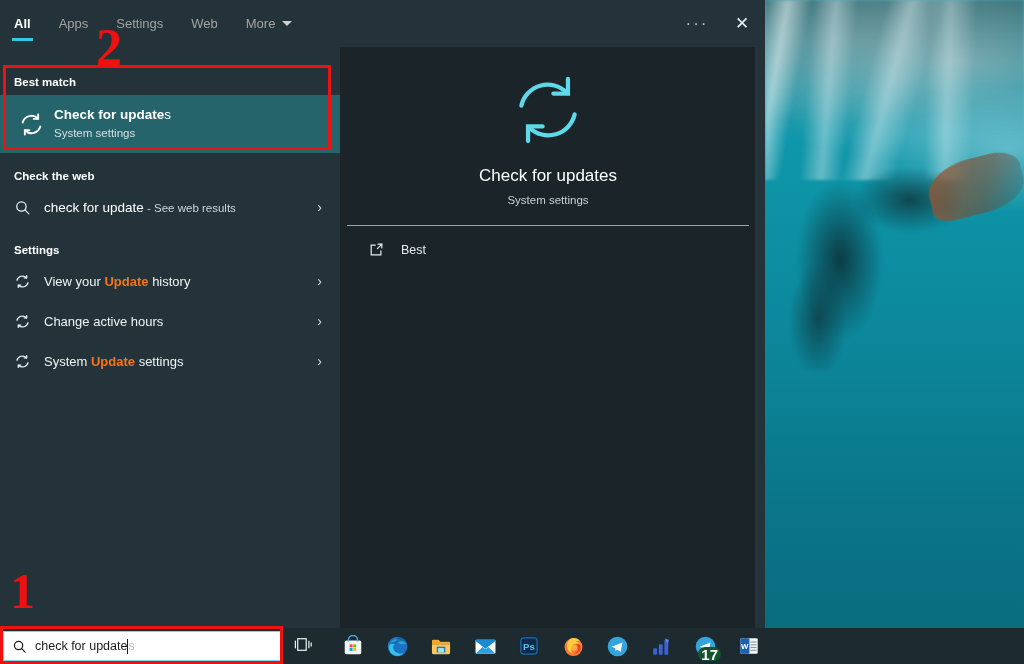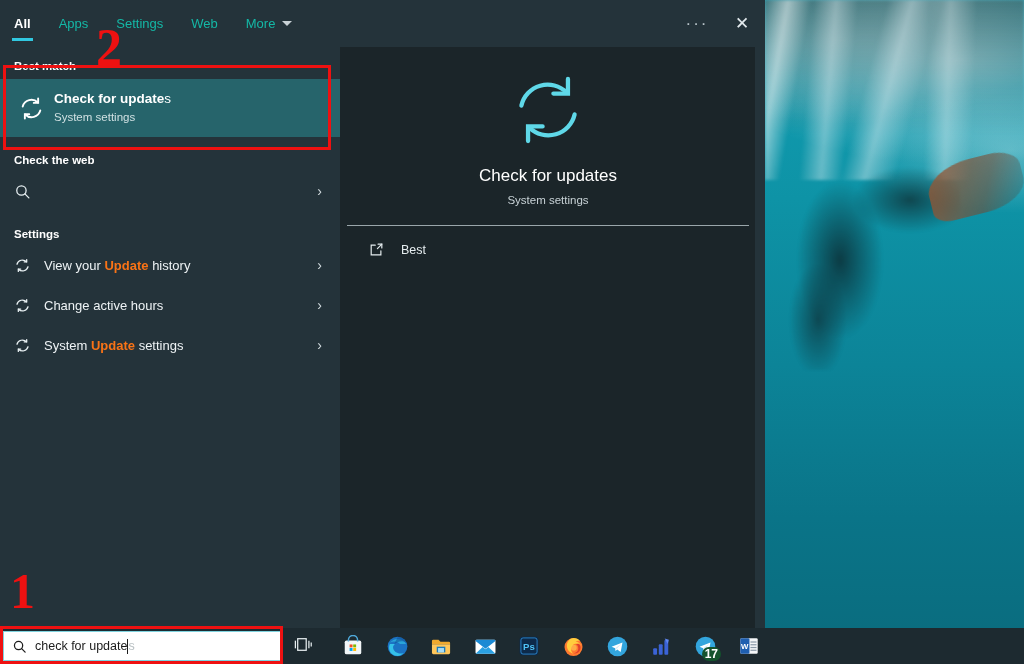--- a/index.html
+++ b/index.html
@@ -64,21 +64,21 @@
     flex: 0 0 47px;
     display: flex; align-items: flex-end;
     background: #24333a;
   }
   .tab {
     position: relative;
     height: 47px;
     display: flex; align-items: center; justify-content: center;
     padding: 0 14px;
     font-size: 13px;
-    color: #14b8a6;
+    color: #a3a3a3;
     cursor: default;
   }
   .tab.active { color: #ffffff; font-weight: bold; }
   .tab.active::after {
     content: "";
     position: absolute; left: 12px; right: 12px; bottom: 6px;
     height: 3px; background: #31c8e0;
   }
   .tab .caret {
     display: inline-block; margin-left: 7px;
@@ -109,21 +109,21 @@
   }
 
   .section-header {
     font-size: 11.5px;
     font-weight: bold;
     color: #ffffff;
     padding: 0 0 0 14px;
     height: 22px;
     display: flex; align-items: center;
   }
-  #best-match-header { margin-top: 8px; }
+  #best-match-header { margin-top: 24px; }
 
   .result-row {
     height: 40px;
     display: flex; align-items: center;
     padding-left: 14px;
     color: #eef3f5;
     font-size: 13px;
     cursor: default;
   }
   .result-row .chev {
@@ -224,21 +224,21 @@
   .tb-app {
     width: 44px; height: 36px;
     display: flex; align-items: center; justify-content: center;
     position: relative; cursor: default;
   }
   .badge {
     position: absolute; right: 6px; bottom: 3px;
     min-width: 16px; height: 14px;
     background: #14532d; color: #fff;
     border-radius: 7px;
-    font-size: 12px; font-weight: bold;
+    font-size: 15px; font-weight: bold;
     display: flex; align-items: center; justify-content: center;
     padding: 0 3px;
   }
 
   
   .anno-box {
     position: absolute;
     border: 3px solid #ee1111;
     pointer-events: none;
   }
@@ -322,20 +322,23 @@
       <div class="section-header" style="margin-top:12px">
         <span>Check the web</span>
       </div>
 
       <div class="result-row" id="web-row">
         <div class="result-icon">
           <svg width="17" height="17" viewBox="0 0 24 24" fill="none" stroke="#e9f1f3" stroke-width="1.8" stroke-linecap="round">
             <circle cx="10.5" cy="10.5" r="6.6"></circle>
             <line x1="15.4" y1="15.4" x2="21" y2="21"></line>
           </svg>
+        </div>
+        <div>
+          <span class="web-text">check for update</span><span class="web-suffix"> - See web results</span>
         </div>
         <span class="chev">›</span>
       </div>
 
       <div class="section-header" style="margin-top:12px">
         <span>Settings</span>
       </div>
 
       <div class="result-row">
         <div class="result-icon">

